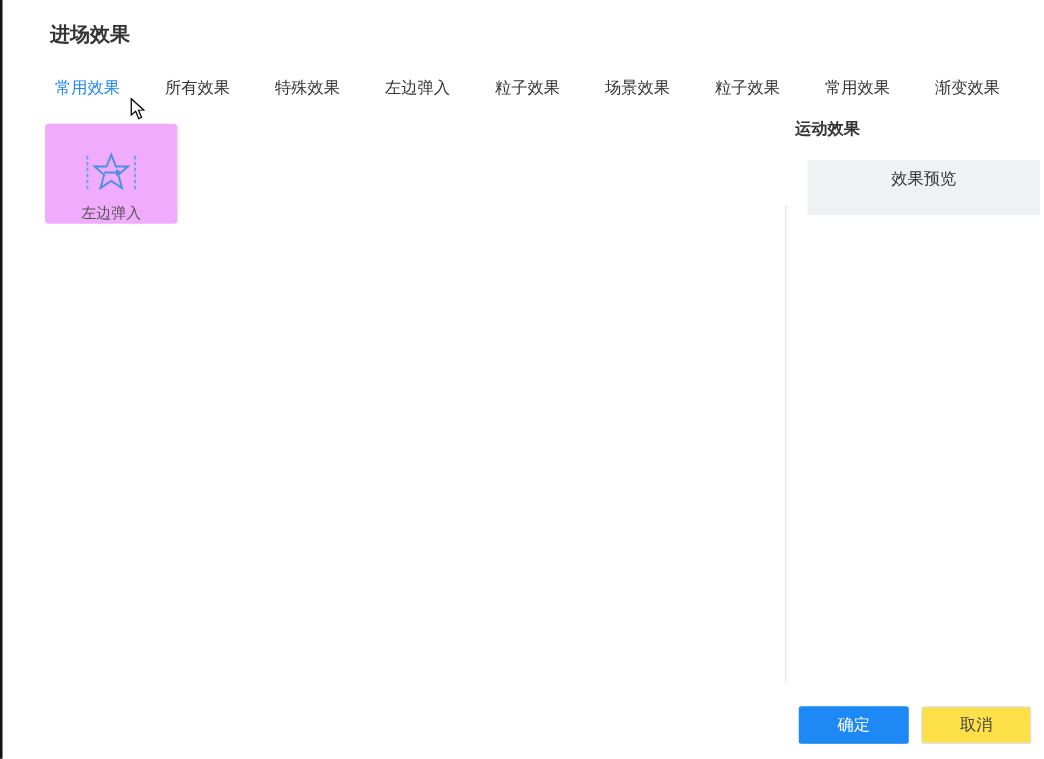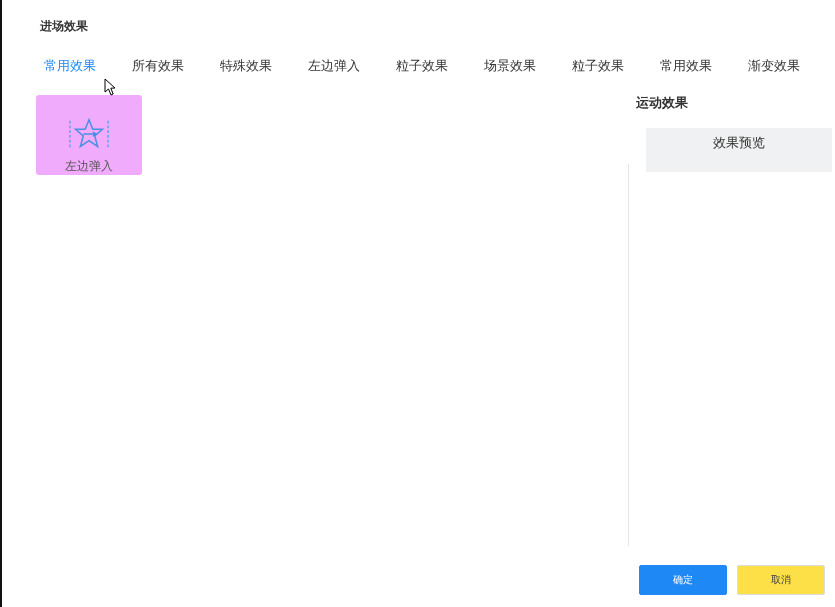--- a/index.html
+++ b/index.html
@@ -11,21 +11,21 @@
     width: 835px;
     height: 607px;
     position: relative;
     overflow: hidden;
     border-left: 2px solid #111;
   }
   .header {
     padding: 18px 0 0 38px;
   }
   .header-title {
-    font-size: 12px;
+    font-size: 16px;
     font-weight: bold;
     color: #333;
   }
   .tabs {
     display: flex;
     gap: 12px;
     padding: 22px 0 0 38px;
   }
   .tab {
     font-size: 13px;
@@ -107,21 +107,21 @@
   .footer {
     position: absolute;
     bottom: 12px;
     right: 10px;
     display: flex;
     gap: 10px;
   }
   .btn {
     width: 88px;
     height: 30px;
-    font-size: 10px;
+    font-size: 13px;
     border-radius: 2px;
     cursor: pointer;
     display: flex;
     align-items: center;
     justify-content: center;
   }
   .btn-primary {
     background: #1e88f5;
     color: #fff;
     border: 1px solid #1e88f5;

